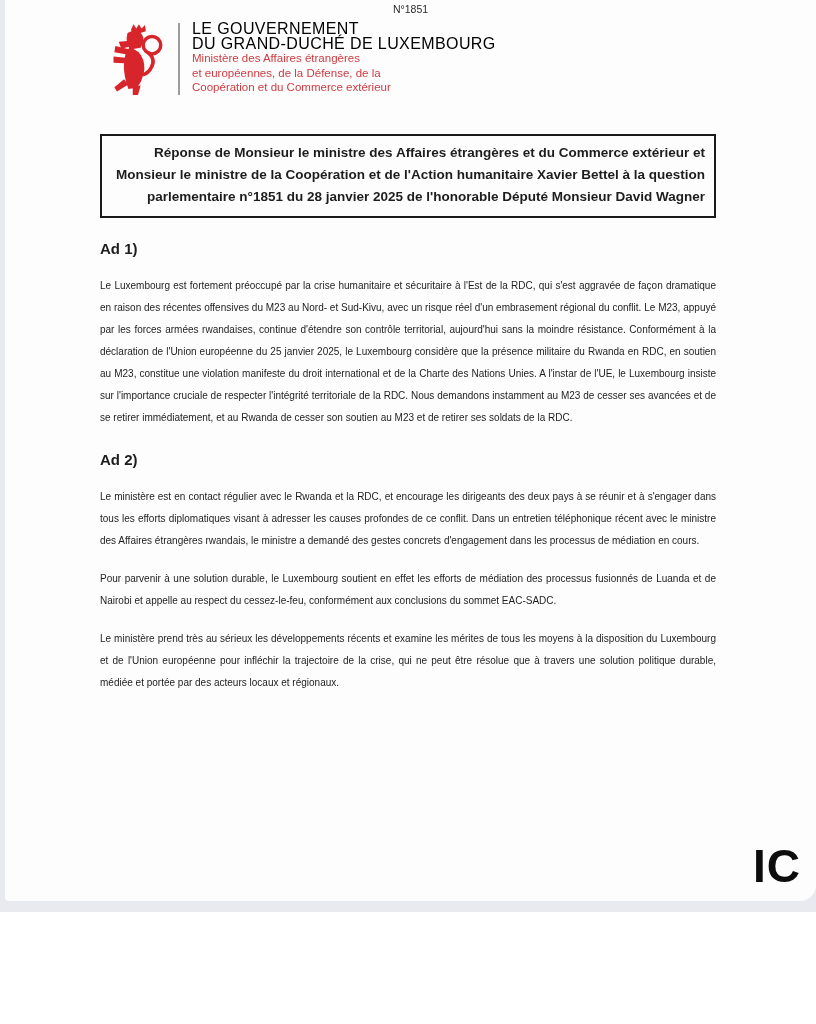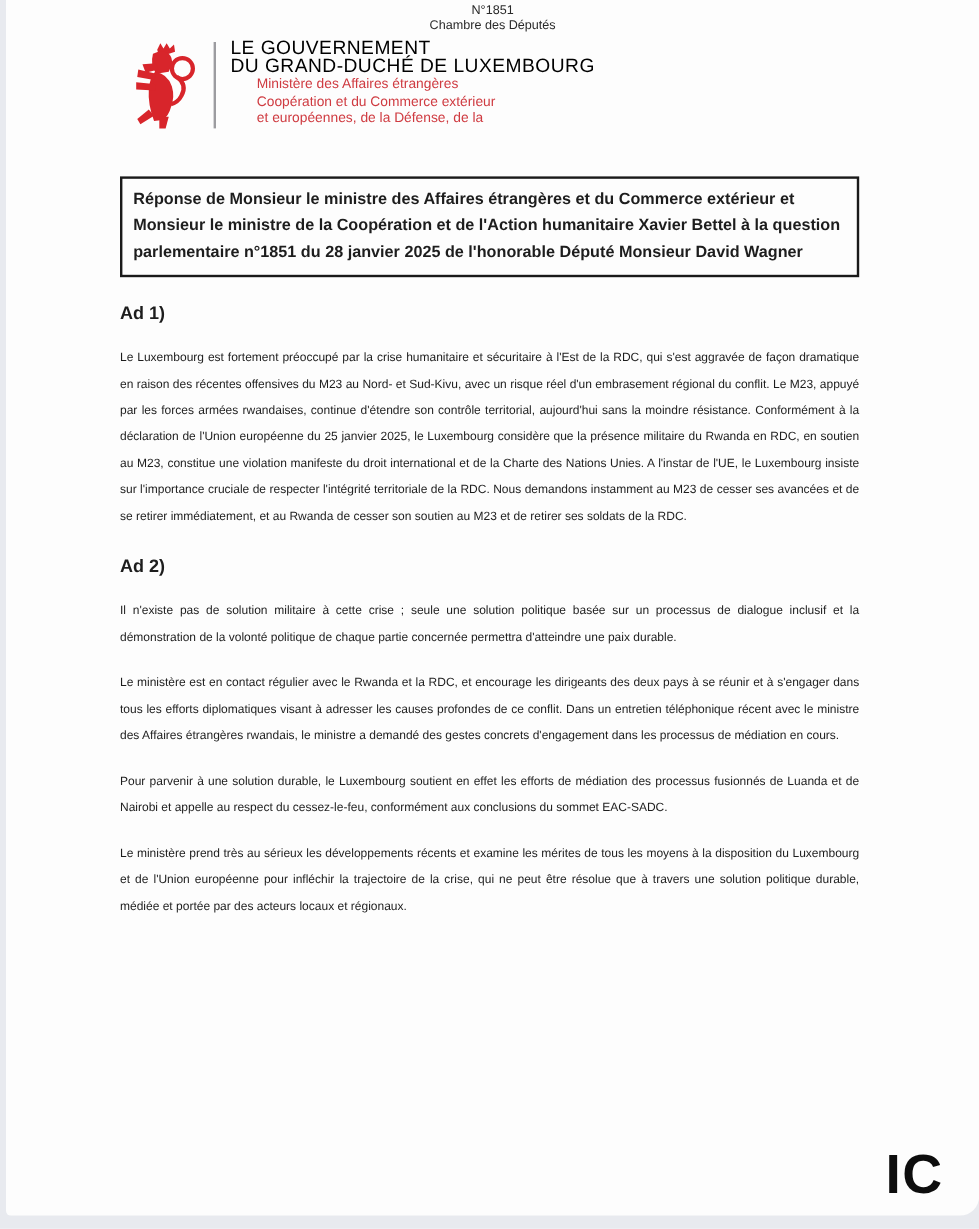--- a/index.html
+++ b/index.html
@@ -1,18 +1,18 @@
 <!DOCTYPE html>
 <html><head>
 <meta charset="utf-8">
 <style>
   html,body{margin:0;padding:0;}
   .canvas{
     position:relative;
-    width:816px;height:1024px;
+    width:816px;height:912px;
     background:#e8eaef;
     font-family:"Liberation Sans", sans-serif;
     overflow:hidden;
   }
   .page{
     position:absolute;
     left:5px;top:0;right:0;bottom:11px;
     background:#fdfdfd;
     border-bottom-right-radius:16px;
     border-bottom-left-radius:4px;
@@ -41,67 +41,66 @@
   .gov-line{
     font-size:16px;
     line-height:14.5px;
     color:#000000;
     letter-spacing:0.4px;
   }
   .ministry-line{
     font-size:11.5px;
     line-height:14.5px;
     color:#cf3b41;
-    margin-left:22px;
   }
   
   .content{
     margin:33px 100px 0 95px;
     color:#1d1d1d;
   }
   .title-box{
     border:2px solid #1a1a1a;
     padding:6px 9px 8px 9px;
     font-size:13.5px;
     font-weight:bold;
     line-height:22px;
+    text-align:right;
   }
   .section-heading{
     font-size:15px;
     font-weight:bold;
     margin:20px 0 15px 0;
     line-height:22px;
   }
   .para{
     font-size:10px;
     line-height:22px;
     text-align:justify;
     margin:0 0 16px 0;
   }
   .para.last{margin-bottom:0;}
   
   .corner-mark{
     position:absolute;
-    right:30px;bottom:12px;
+    right:15px;bottom:12px;
     font-size:46px;
     font-weight:900;
     letter-spacing:1px;
     color:#0d0d0d;
     line-height:1;
   }
 </style>
 </head>
 <body>
 
 <div class="canvas">
   <div class="page">
 
     <div class="stamp">
       <div>N°1851</div>
-      <div>Chambre des Députés</div>
     </div>
 
     <div class="letterhead">
       <div class="lion">
         <svg viewBox="0 0 64 84" width="56" height="74" aria-hidden="true">
           <g fill="#d8252b" stroke="none">
             <path d="M24 7 l3 -6 3 5 3 -5 3 5 4 -4 1 7 -15 5 z"></path>
             <path d="M20 11 q9 -5 15 0 q4 4 3 10 l-3 7 -12 2 q-6 -8 -3 -19 z"></path>
             <path d="M10 21 l13 -1 2 6 -12 3 z"></path>
             <path d="M22 28 q12 2 16 14 q3 10 -1 20 q-2 8 -8 12 l-8 1 q-6 -16 -5 -30 q1 -12 6 -17 z"></path>
@@ -114,37 +113,36 @@
             <circle cx="48" cy="25" r="10"></circle>
             <path d="M43 33 q10 8 4 18 q-3 6 -10 8"></path>
           </g>
         </svg>
       </div>
       <div class="lh-sep"></div>
       <div class="lh-text">
         <div class="gov-line">LE GOUVERNEMENT</div>
         <div class="gov-line">DU GRAND-DUCHÉ DE LUXEMBOURG</div>
         <div class="ministry-line">Ministère des Affaires étrangères</div>
+        <div class="ministry-line">et européennes, de la Défense, de la</div>
         <div class="ministry-line">Coopération et du Commerce extérieur</div>
-        <div class="ministry-line">et européennes, de la Défense, de la</div>
       </div>
     </div>
 
     <div class="content">
 
       <div class="title-box">Réponse de Monsieur le ministre des Affaires étrangères et du Commerce extérieur et Monsieur le ministre de la Coopération et de l'Action humanitaire Xavier Bettel à la question parlementaire n°1851 du 28 janvier 2025 de l'honorable Député Monsieur David Wagner</div>
 
       <div>
         <div class="section-heading">Ad 1)</div>
         <p class="para">Le Luxembourg est fortement préoccupé par la crise humanitaire et sécuritaire à l'Est de la RDC, qui s'est aggravée de façon dramatique en raison des récentes offensives du M23 au Nord- et Sud-Kivu, avec un risque réel d'un embrasement régional du conflit. Le M23, appuyé par les forces armées rwandaises, continue d'étendre son contrôle territorial, aujourd'hui sans la moindre résistance. Conformément à la déclaration de l'Union européenne du 25 janvier 2025, le Luxembourg considère que la présence militaire du Rwanda en RDC, en soutien au M23, constitue une violation manifeste du droit international et de la Charte des Nations Unies. A l'instar de l'UE, le Luxembourg insiste sur l'importance cruciale de respecter l'intégrité territoriale de la RDC. Nous demandons instamment au M23 de cesser ses avancées et de se retirer immédiatement, et au Rwanda de cesser son soutien au M23 et de retirer ses soldats de la RDC.</p>
       </div>
 
       <div>
         <div class="section-heading">Ad 2)</div>
-        <p class="para">Il n'existe pas de solution militaire à cette crise ; seule une solution politique basée sur un processus de dialogue inclusif et la démonstration de la volonté politique de chaque partie concernée permettra d'atteindre une paix durable.</p>
         <p class="para">Le ministère est en contact régulier avec le Rwanda et la RDC, et encourage les dirigeants des deux pays à se réunir et à s'engager dans tous les efforts diplomatiques visant à adresser les causes profondes de ce conflit. Dans un entretien téléphonique récent avec le ministre des Affaires étrangères rwandais, le ministre a demandé des gestes concrets d'engagement dans les processus de médiation en cours.</p>
         <p class="para">Pour parvenir à une solution durable, le Luxembourg soutient en effet les efforts de médiation des processus fusionnés de Luanda et de Nairobi et appelle au respect du cessez-le-feu, conformément aux conclusions du sommet EAC-SADC.</p>
       </div>
 
       <div>
         <p class="para last">Le ministère prend très au sérieux les développements récents et examine les mérites de tous les moyens à la disposition du Luxembourg et de l'Union européenne pour infléchir la trajectoire de la crise, qui ne peut être résolue que à travers une solution politique durable, médiée et portée par des acteurs locaux et régionaux.</p>
       </div>
 
     </div>
 

